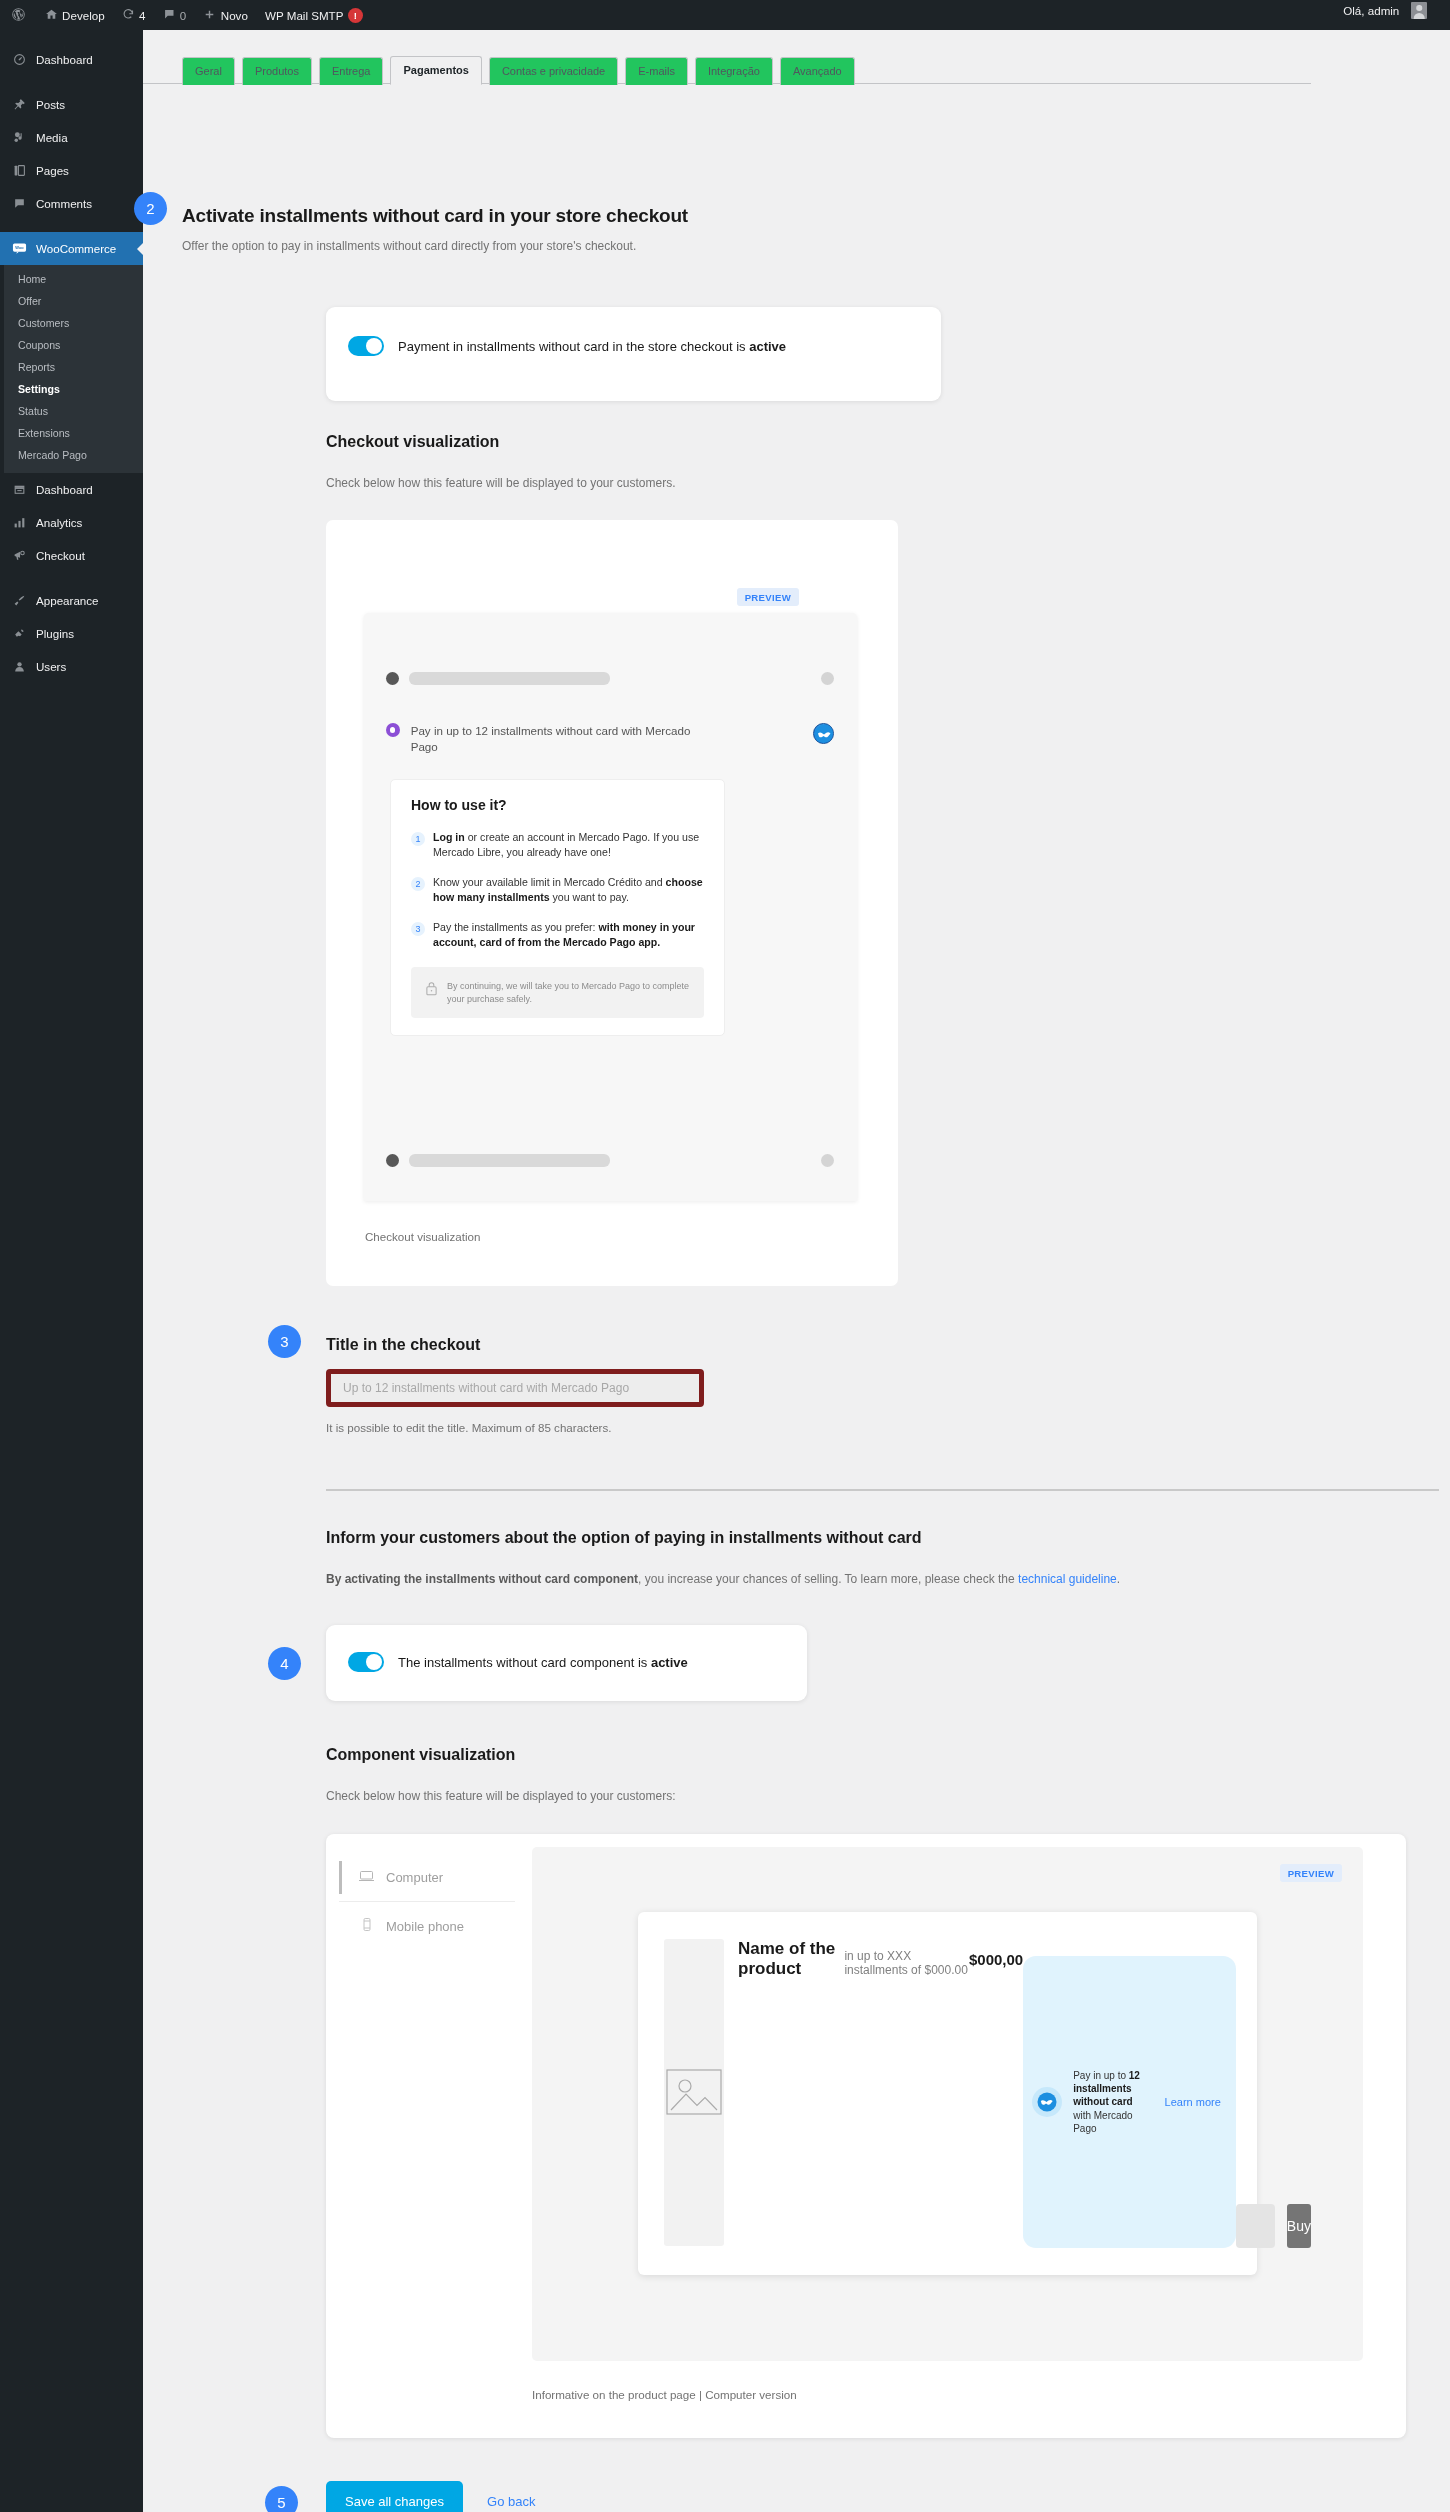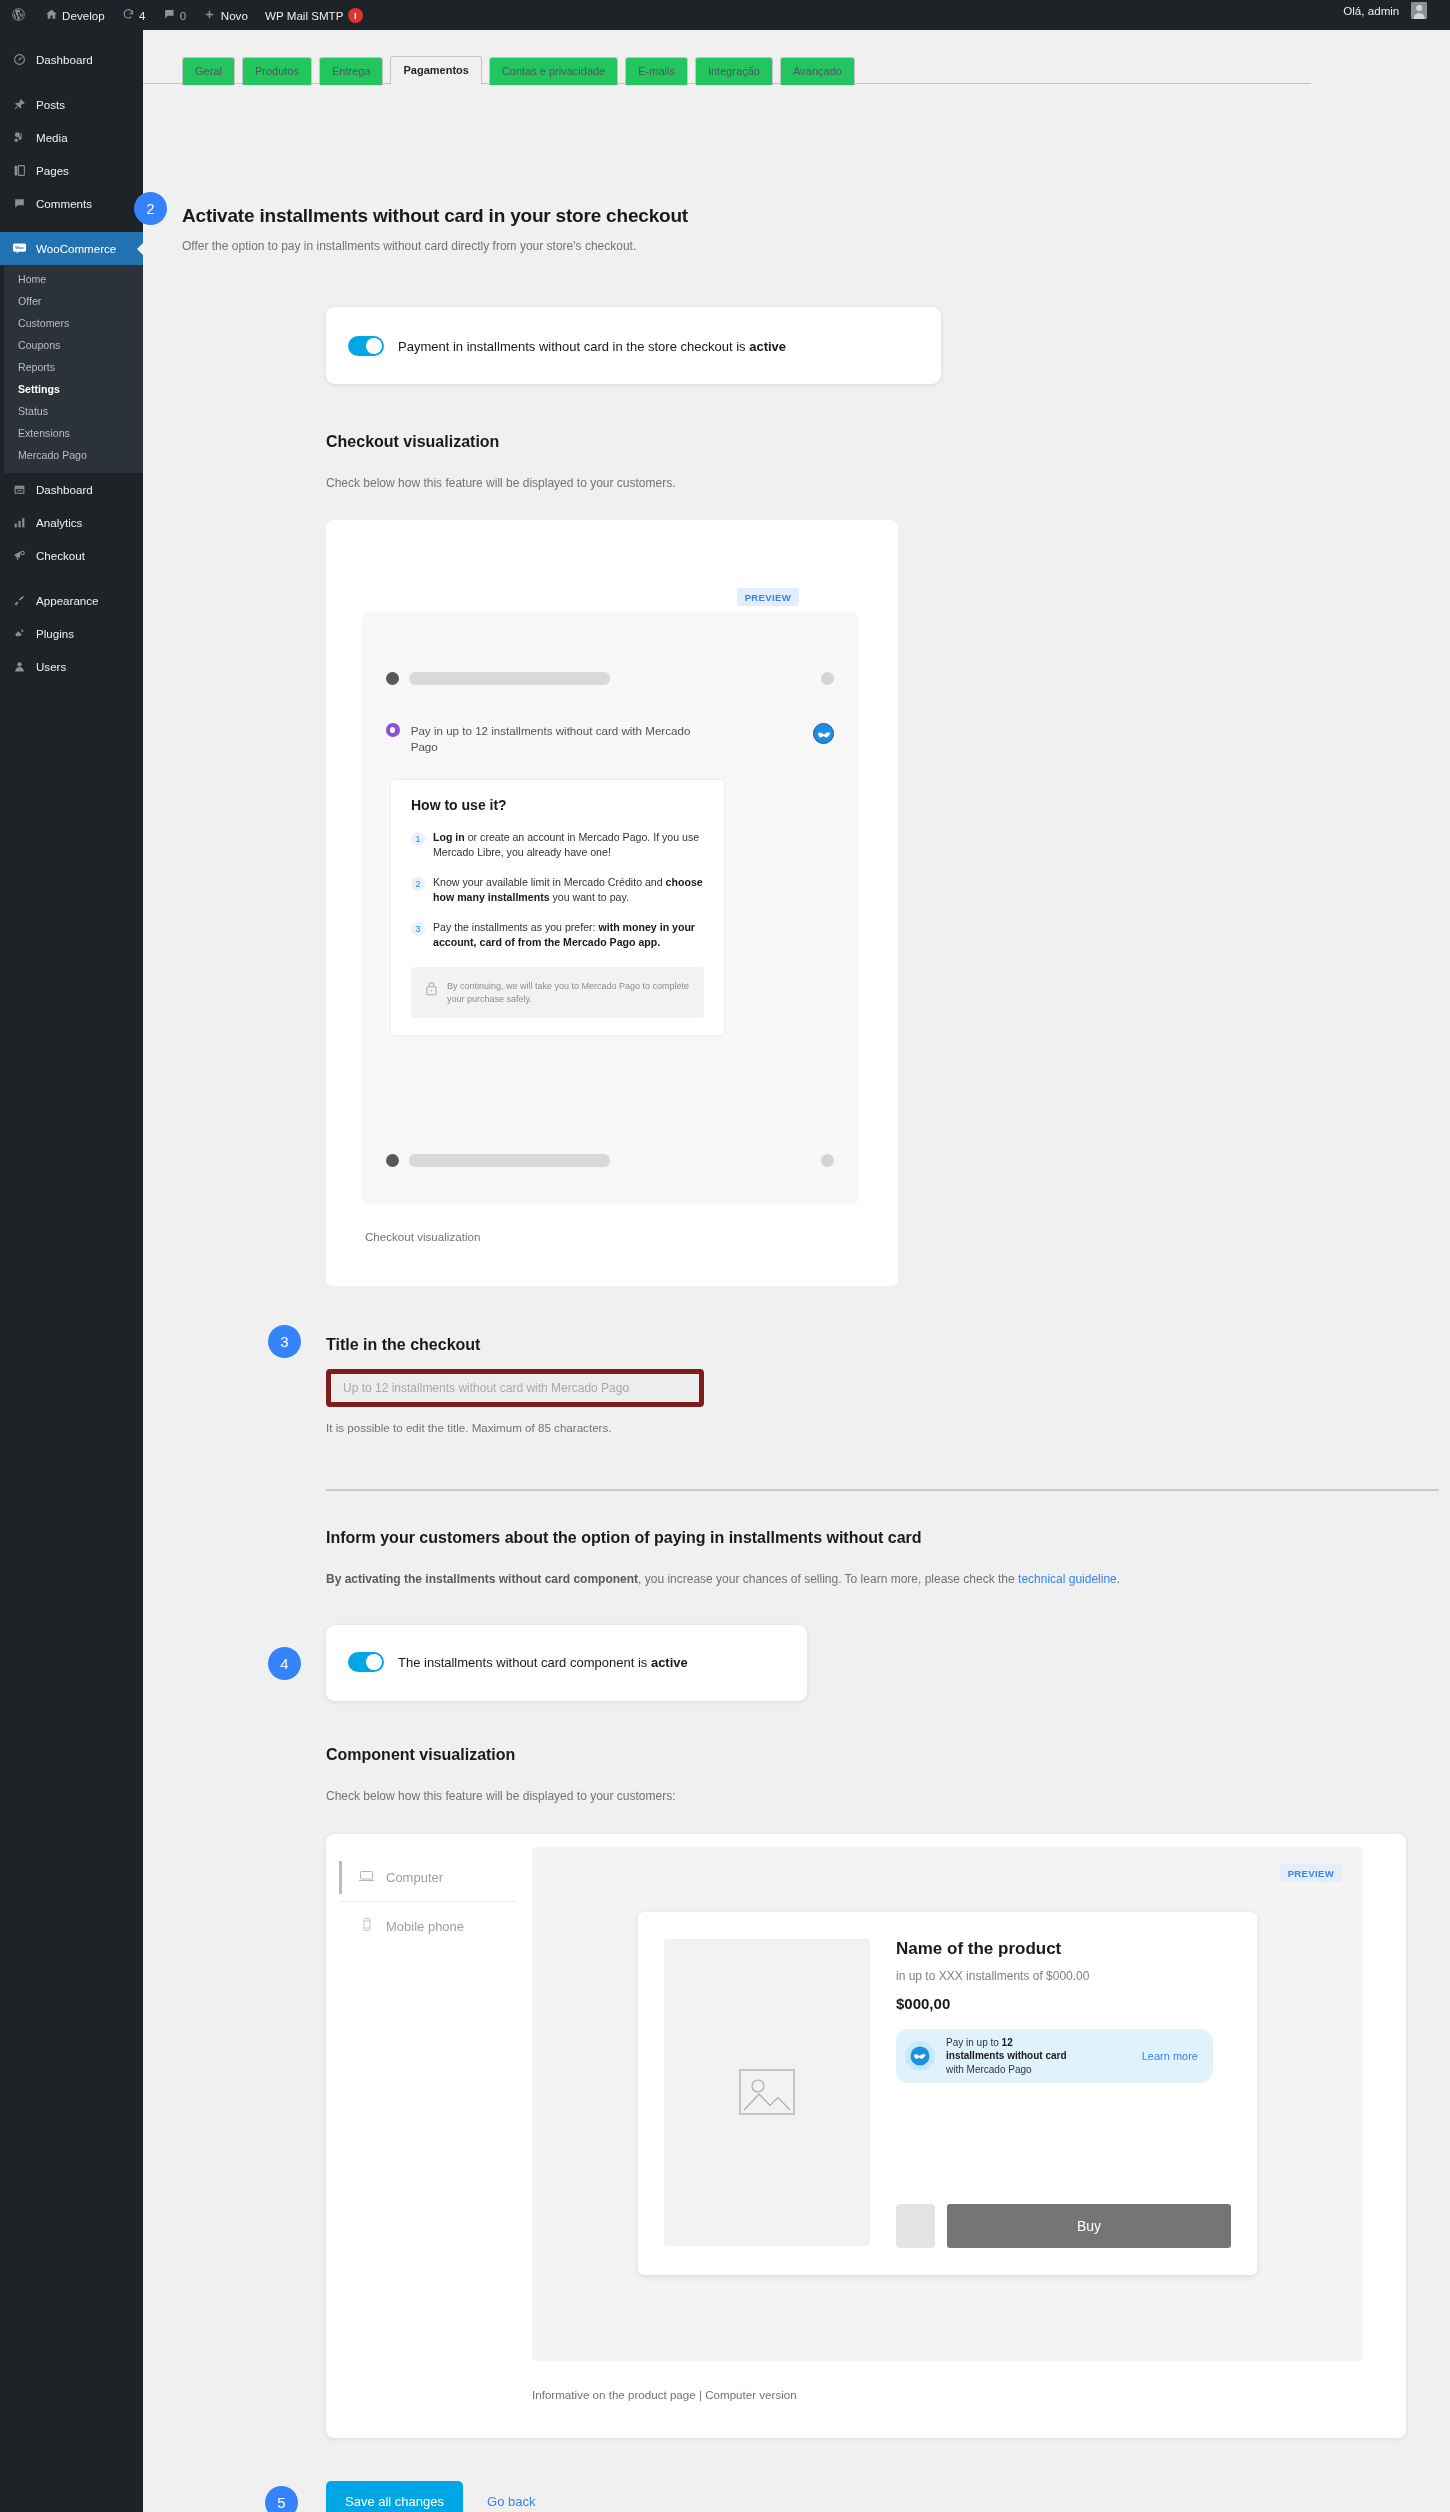--- a/index.html
+++ b/index.html
@@ -456,21 +456,21 @@
     </div>
 
     <div class="inner">
 
       <div class="step-bubble" style="left:-9px; top:108px;">2</div>
 
       <h2 class="sec-title" style="position:absolute; left:39px; top:121px; width:1058px;">Activate installments without card in your store checkout</h2>
 
       <p class="sec-desc" style="position:absolute; left:39px; top:155px; width:1058px;">Offer the option to pay in installments without card directly from your store's checkout.</p>
 
-      <div class="card-white" style="position:absolute; left:183px; top:223px; width:615px; height:77px;">
+      <div class="card-white" style="position:absolute; left:183px; top:223px; width:615px; height:94px;">
         <div class="toggle-row" style="padding:29px 0 0 22px;">
           <div class="switch">
             <div class="knob"></div>
           </div>
           <div class="toggle-label"><span>Payment in installments without card in the store checkout is </span><b>active</b></div>
         </div>
       </div>
 
       <h3 class="sub-title" style="position:absolute; left:183px; top:349px;">Checkout visualization</h3>
       <p class="sec-desc" style="position:absolute; left:183px; top:392px;">Check below how this feature will be displayed to your customers.</p>
@@ -601,21 +601,21 @@
             <div class="img-placeholder" style="width:206px; height:307px;">
               <span>
                 <svg width="60" height="50" viewBox="0 0 120 100" fill="none" stroke="#aaaaaa" stroke-width="2.4">
                     <rect x="6" y="6" width="108" height="88"></rect>
                     <circle cx="42" cy="38" r="12"></circle>
                     <path d="M14 86l30-32 22 23 16-16 24 25"></path>
                   </svg>
               </span>
             </div>
 
-            <div style="margin-left:26px; flex:1; display:flex; flex-direction:column;">
+            <div style="margin-left:14px; flex:1; display:flex; flex-direction:row;">
               <div class="pname">Name of the product</div>
               <div class="pinst" style="margin-top:10px;">in up to XXX installments of $000.00</div>
               <div class="pprice" style="margin-top:12px;">$000,00</div>
 
               <div class="pill-blue" style="margin-top:17px; width:317px;">
                 <span class="pill-icon-bg">
                   <svg width="20" height="20" viewBox="0 0 42 42">
                       <circle cx="21" cy="21" r="20" fill="#1d8fe0"></circle>
                       <path d="M2 24a19 19 0 0 0 38 0 19 19 0 0 1-38 0z" fill="#0b63b8"></path>
                       <path d="M8 19c3-3 6-2 9 0l3 2 4-3c3-2 6-2 9 1l-5 6c-2 2-4 2-6 1l-3-2-3 2c-2 1-4 1-6-1l-2-6z" fill="#fff"></path>

